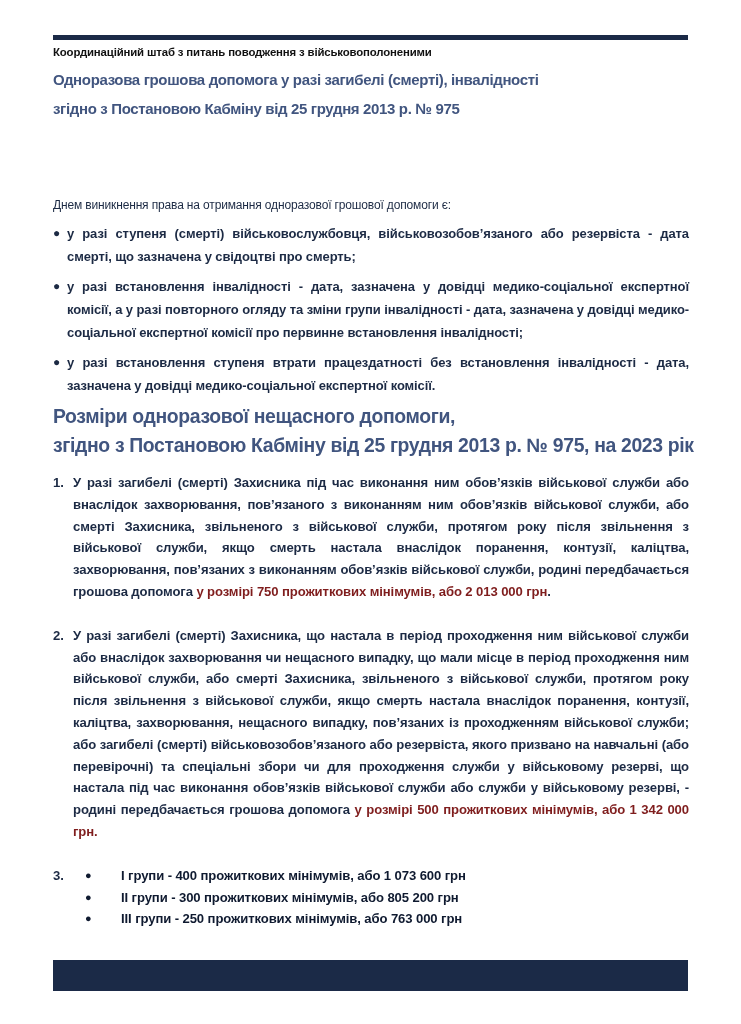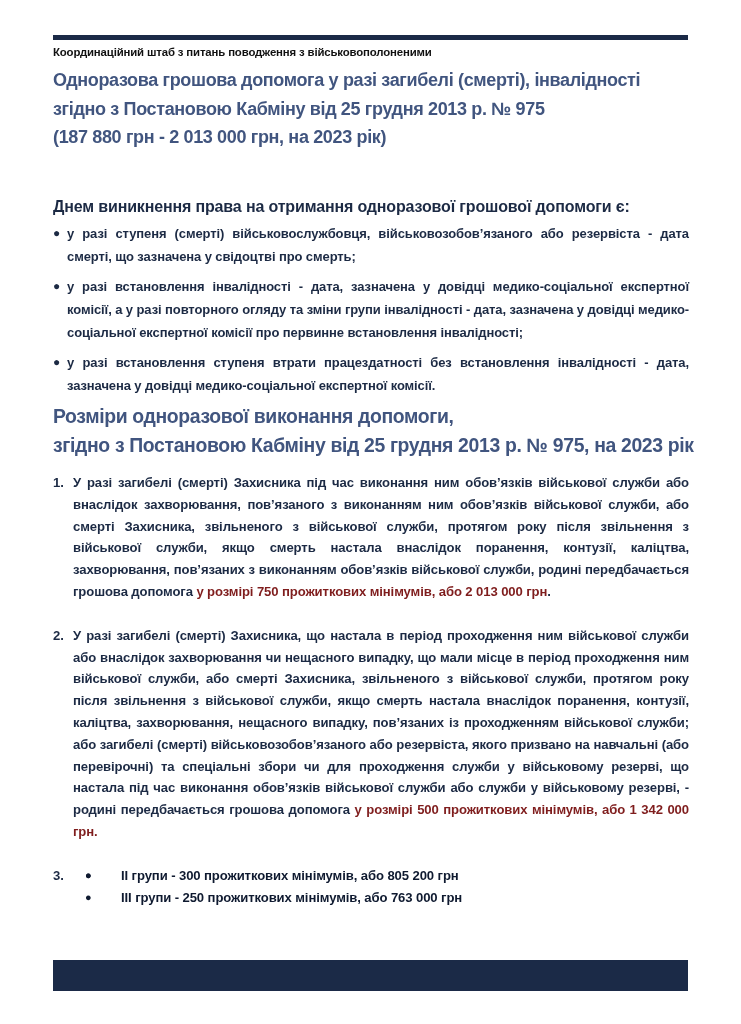--- a/index.html
+++ b/index.html
@@ -2,24 +2,24 @@
 <html><head>
   <meta charset="utf-8">
   <style>
     * { margin: 0; padding: 0; box-sizing: border-box; }
     html, body { width: 741px; height: 1024px; background: #ffffff; overflow: hidden; }
     body { position: relative; font-family: "Liberation Sans", "DejaVu Sans", sans-serif; color: #1c2a44; }
 
     .top-rule { position: absolute; left: 53px; top: 35px; width: 635px; height: 5px; background: #1b2a47; }
     .org-name { position: absolute; left: 53px; top: 46px; font-size: 11.4px; font-weight: bold; color: #111; letter-spacing: -0.15px; }
 
-    .main-title { position: absolute; left: 53px; top: 66px; width: 650px; font-size: 18px; font-weight: bold; color: #41557f; line-height: 28.5px; letter-spacing: -0.35px; }
+    .main-title { position: absolute; left: 53px; top: 66px; width: 650px; font-size: 15px; font-weight: bold; color: #41557f; line-height: 28.5px; letter-spacing: -0.35px; }
     .main-title div { white-space: nowrap; }
 
-    .rights-intro { position: absolute; left: 53px; top: 198px; font-size: 16px; font-weight: bold; color: #1c2a44; letter-spacing: -0.15px; }
+    .rights-intro { position: absolute; left: 53px; top: 198px; font-size: 12px; font-weight: normal; color: #1c2a44; letter-spacing: -0.15px; }
 
     .rights-list { position: absolute; left: 53px; top: 222px; width: 636px; list-style: none; }
     .rights-list li { position: relative; padding-left: 14px; font-size: 13px; font-weight: bold; line-height: 23px; text-align: justify; margin-bottom: 7px; letter-spacing: -0.1px; }
     .rights-list li .bullet { position: absolute; left: 0; top: 0; font-size: 12px; }
 
     .sizes-title { position: absolute; left: 53px; top: 402px; width: 650px; font-size: 19.4px; font-weight: bold; color: #41557f; line-height: 28.5px; letter-spacing: -0.35px; }
     .sizes-title div { white-space: nowrap; }
 
     .sizes-list { position: absolute; left: 53px; top: 472px; width: 636px; list-style: none; }
     .sizes-list > li { position: relative; padding-left: 20px; font-size: 13.1px; font-weight: bold; line-height: 21.8px; text-align: justify; letter-spacing: -0.1px; }
@@ -35,59 +35,59 @@
   </style>
 </head>
 <body>
 
 <div class="top-rule"></div>
 <div class="org-name">Координаційний штаб з питань поводження з військовополоненими</div>
 
 <div class="main-title">
   <div>Одноразова грошова допомога у разі загибелі (смерті), інвалідності</div>
   <div>згідно з Постановою Кабміну від 25 грудня 2013 р. № 975</div>
-  <div>(187 880 грн - 2 013 000 грн, на 2023 рік)</div>
 </div>
 
 <div class="rights-intro">Днем виникнення права на отримання одноразової грошової допомоги є:</div>
 
 <ul class="rights-list">
   <li>
     <span class="bullet">●</span>
     <span>у разі ступеня (смерті) військовослужбовця, військовозобов’язаного або резервіста - дата смерті, що зазначена у свідоцтві про смерть;</span>
   </li>
   <li>
     <span class="bullet">●</span>
     <span>у разі встановлення інвалідності - дата, зазначена у довідці медико-соціальної експертної комісії, а у разі повторного огляду та зміни групи інвалідності - дата, зазначена у довідці медико-соціальної експертної комісії про первинне встановлення інвалідності;</span>
   </li>
   <li>
     <span class="bullet">●</span>
     <span>у разі встановлення ступеня втрати працездатності без встановлення інвалідності - дата, зазначена у довідці медико-соціальної експертної комісії.</span>
   </li>
 </ul>
 
 <div class="sizes-title">
-  <div>Розміри одноразової виконання допомоги,</div>
+  <div>Розміри одноразової нещасного допомоги,</div>
   <div>згідно з Постановою Кабміну від 25 грудня 2013 р. № 975, на 2023 рік</div>
 </div>
 
 <ol class="sizes-list">
   <li class="item-1">
     <span class="num">1.</span>
     <span>У разі загибелі (смерті) Захисника під час виконання ним обов’язків військової служби або внаслідок захворювання, пов’язаного з виконанням ним обов’язків військової служби, або смерті Захисника, звільненого з військової служби, протягом року після звільнення з військової служби, якщо смерть настала внаслідок поранення, контузії, каліцтва, захворювання, пов’язаних з виконанням обов’язків військової служби, родині передбачається грошова допомога </span><span class="strong">у розмірі 750 прожиткових мінімумів, або 2 013 000 грн</span><span>.</span>
   </li>
   <li class="item-2">
     <span class="num">2.</span>
     <span>У разі загибелі (смерті) Захисника, що настала в період проходження ним військової служби або внаслідок захворювання чи нещасного випадку, що мали місце в період проходження ним військової служби, або смерті Захисника, звільненого з військової служби, протягом року після звільнення з військової служби, якщо смерть настала внаслідок поранення, контузії, каліцтва, захворювання, нещасного випадку, пов’язаних із проходженням військової служби; або загибелі (смерті) військовозобов’язаного або резервіста, якого призвано на навчальні (або перевірочні) та спеціальні збори чи для проходження служби у військовому резерві, що настала під час виконання обов’язків військової служби або служби у військовому резерві, - родині передбачається грошова допомога </span><span class="strong">у розмірі 500 прожиткових мінімумів, або 1 342 000 грн.</span>
   </li>
   <li class="item-3">
     <span class="num">3.</span>
     <ul class="sub-list">
       <li>
         <span class="sub-bullet">●</span>
+        <span>I групи - 400 прожиткових мінімумів, або 1 073 600 грн</span>
       </li>
       <li>
         <span class="sub-bullet">●</span>
         <span>II групи - 300 прожиткових мінімумів, або 805 200 грн</span>
       </li>
       <li>
         <span class="sub-bullet">●</span>
         <span>III групи - 250 прожиткових мінімумів, або 763 000 грн</span>
       </li>
     </ul>

